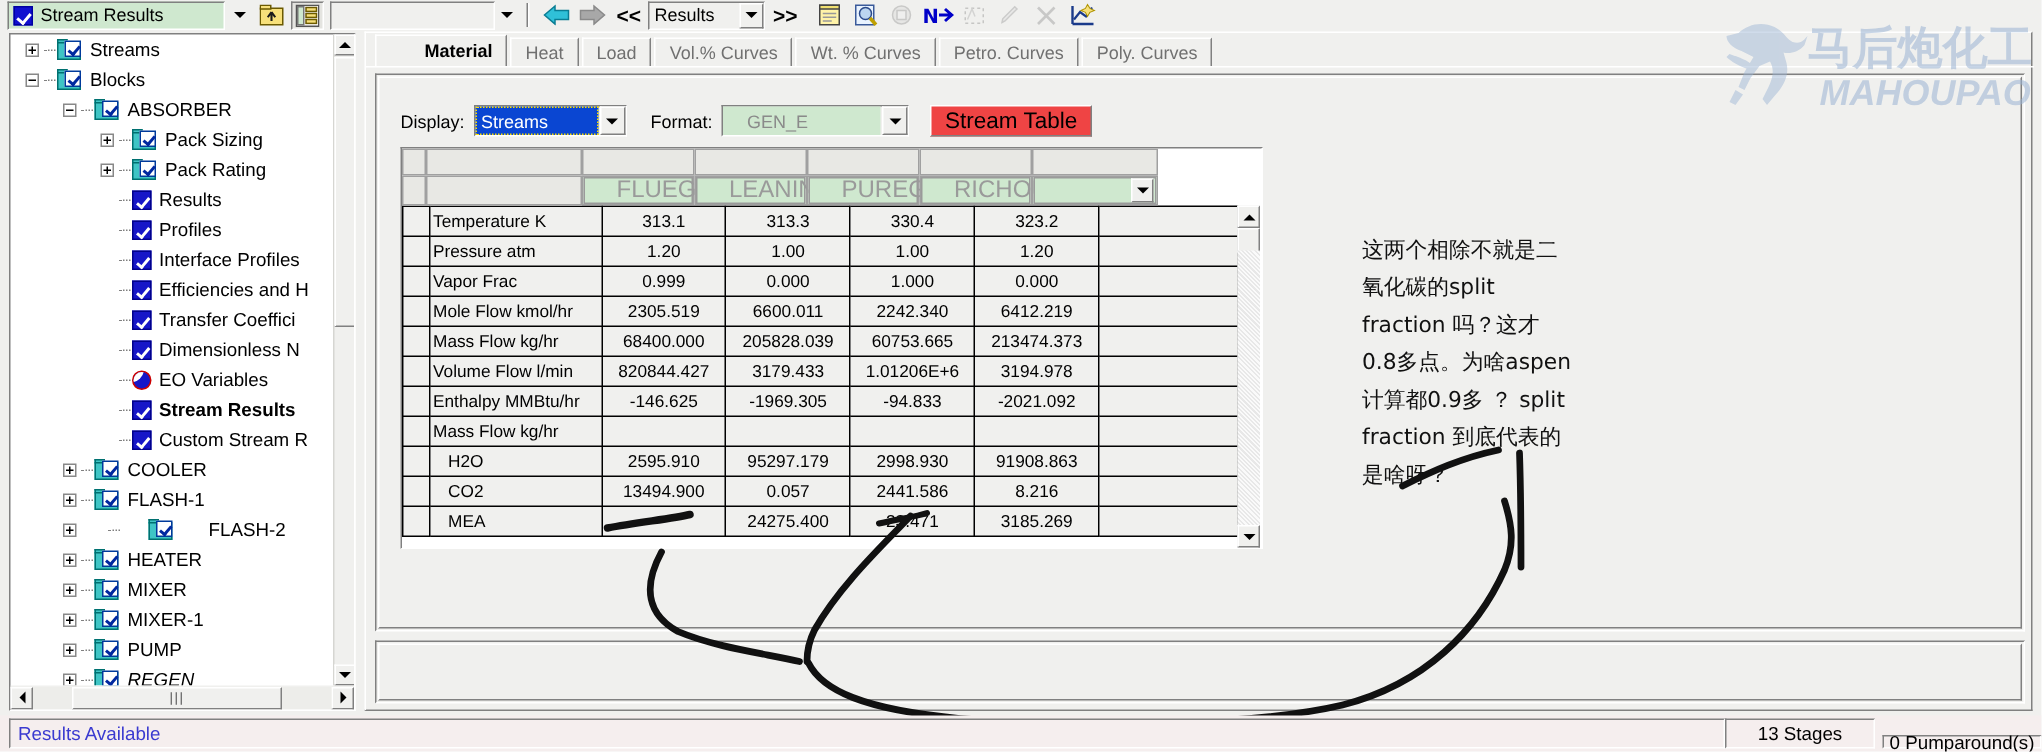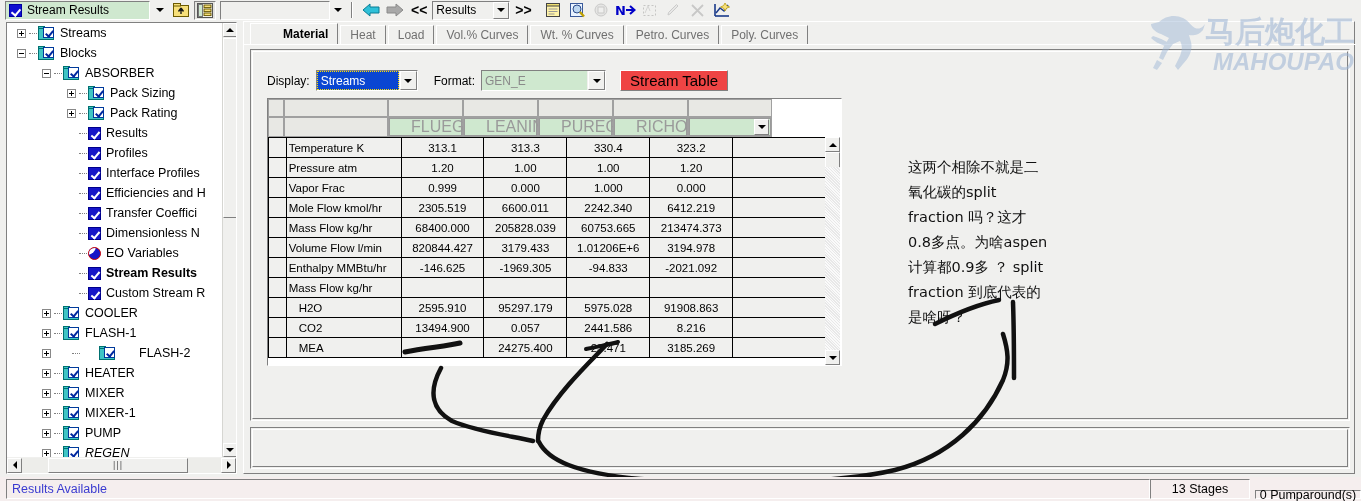--- a/index.html
+++ b/index.html
@@ -252,21 +252,21 @@
   }
   .combo-wrap .btn {
     width: 17px; height: 19px; display:flex;align-items:center;justify-content:center;
     background:#f0f0ee;
     border-top: 1px solid #ffffff; border-left: 1px solid #ffffff;
     border-bottom: 1px solid #808080; border-right: 1px solid #808080;
     margin-left: 1px;
   }
   .combo-dim {
     width: 105px; height: 19px; background: #cfe8cf; color:#8a8a8a;
-    font-size: 12px; display:flex; align-items:center; padding-left:3px;
+    font-size: 12px; display:flex; align-items:center; padding-left:16px;
   }
   .pushbtn {
     height: 21px; padding: 0 9px; font-size: 15px; color: #000;
     display:flex; align-items:center; background:#ef4444;
     border-top: 1px solid #ffffff; border-left: 1px solid #ffffff;
     border-bottom: 1px solid #808080; border-right: 1px solid #808080;
   }
 
   
   .gridwrap {
@@ -854,21 +854,21 @@
                 <td class="val"></td>
                 <td class="val"></td>
                 <td class="val"></td>
                 <td class="blankcol"></td>
               </tr>
               <tr>
                 <td class="rowhdr"></td>
                 <td class="rowlabel indent">H2O</td>
                 <td class="val">2595.910</td>
                 <td class="val">95297.179</td>
-                <td class="val">5975.028</td>
+                <td class="val">2998.930</td>
                 <td class="val">91908.863</td>
                 <td class="blankcol"></td>
               </tr>
               <tr>
                 <td class="rowhdr"></td>
                 <td class="rowlabel indent">CO2</td>
                 <td class="val">13494.900</td>
                 <td class="val">0.057</td>
                 <td class="val">2441.586</td>
                 <td class="val">8.216</td>

